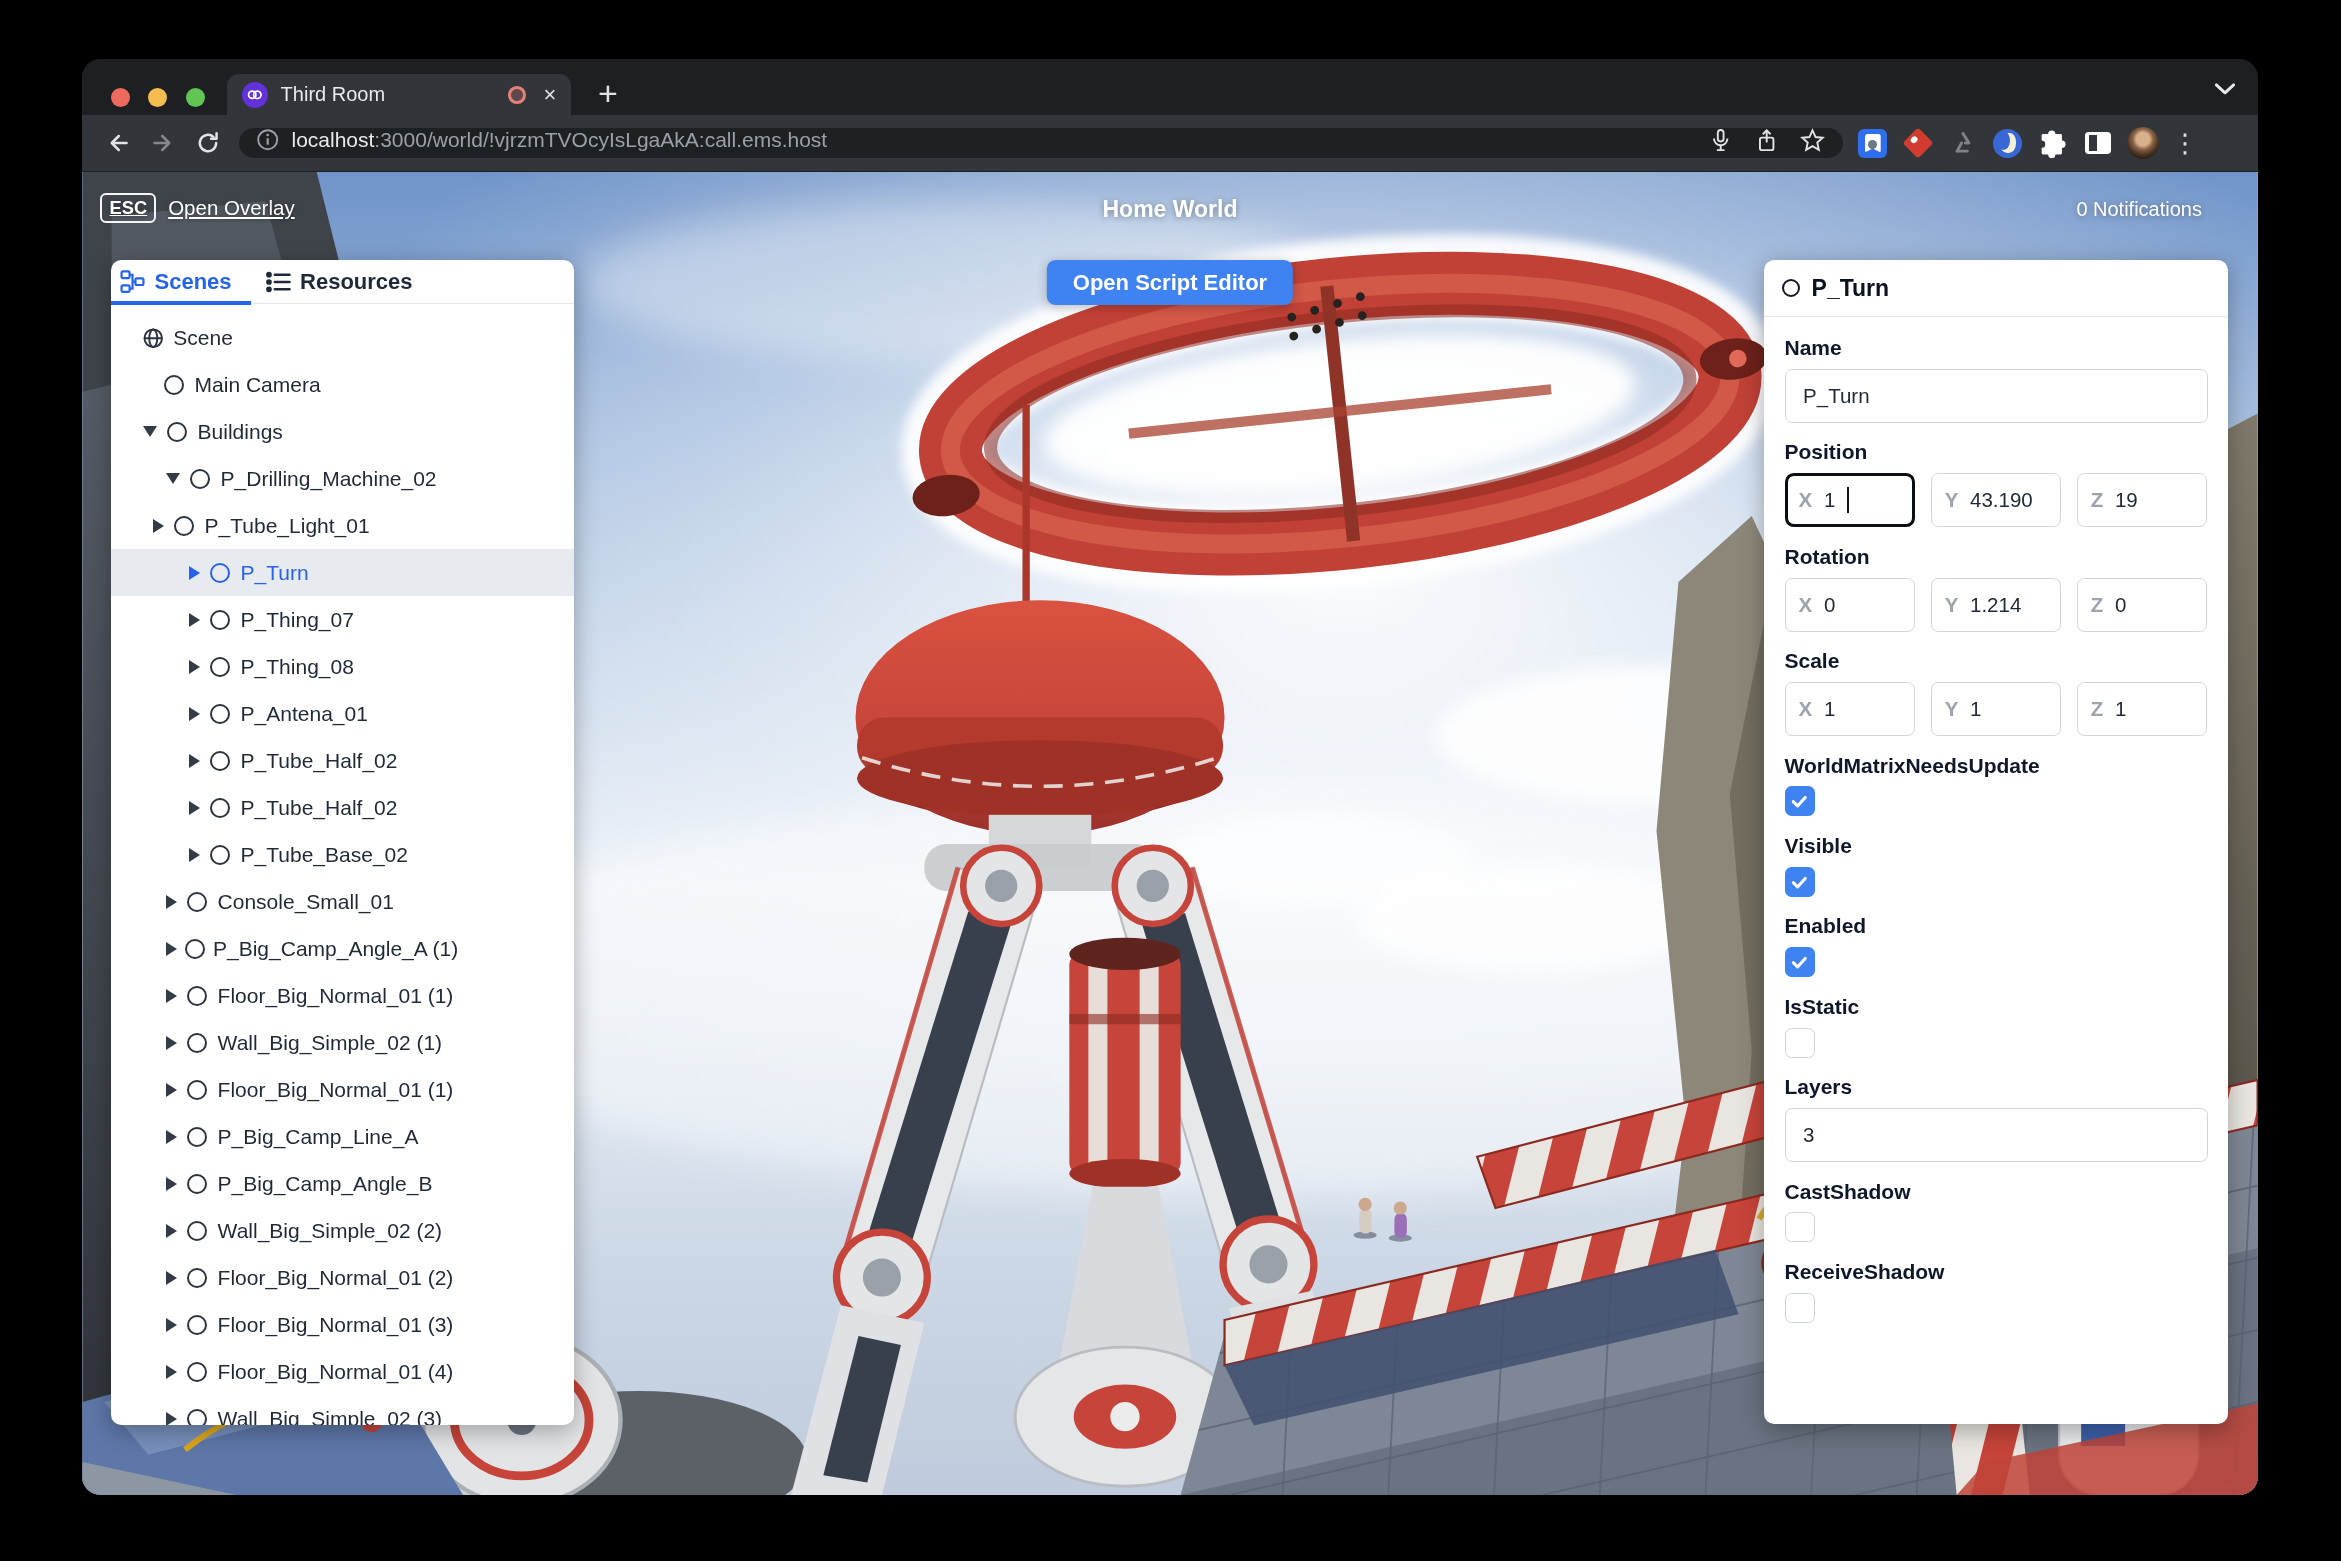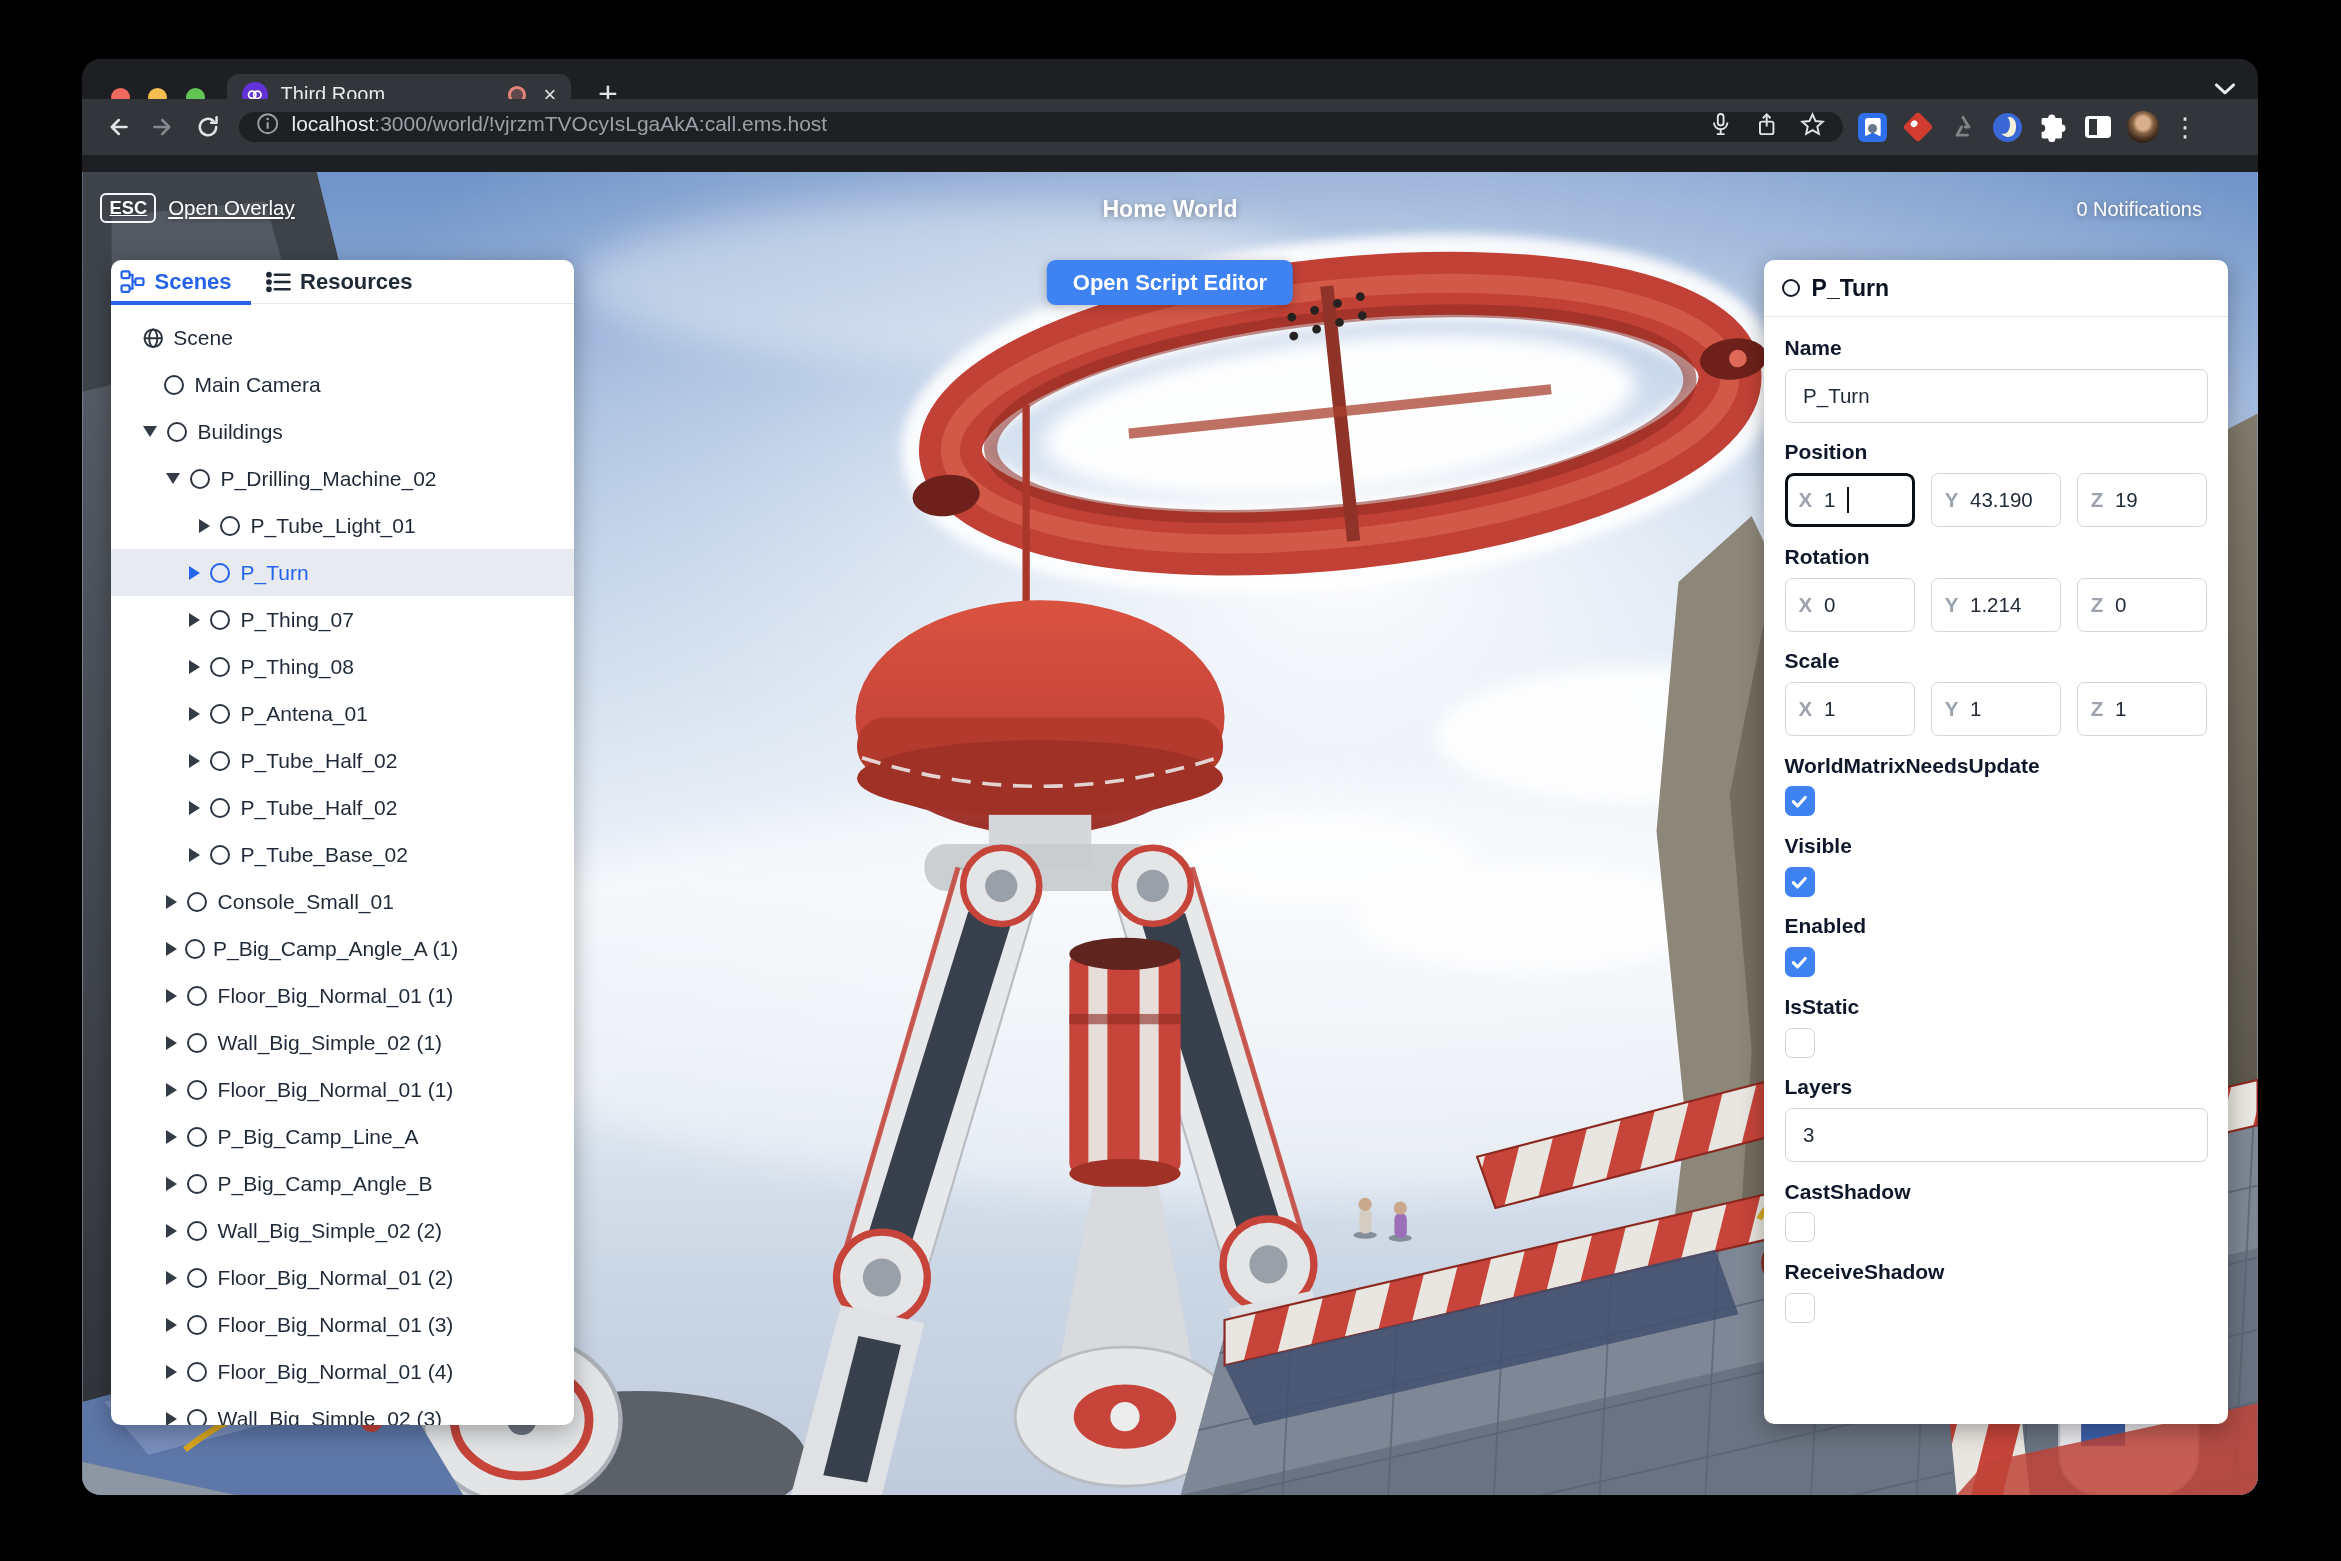--- a/index.html
+++ b/index.html
@@ -1,20 +1,20 @@
 <!DOCTYPE html>
 <html style="font-size:11.7px"><head>
 <meta charset="utf-8">
 <style>
   html,body{margin:0;padding:0;width:2342px;height:1561px;background:#000;font-family:"Liberation Sans",sans-serif;overflow:hidden;}
   *{box-sizing:border-box;}
   .window{position:absolute;left:82px;top:59px;width:2176px;height:1436px;border-radius:19px;overflow:hidden;background:#1d1f22;box-shadow:0 22px 66px rgba(0,0,0,.65);}
 
   
-  .tabbar{position:relative;height:40px;background:#1d1f22;}
+  .tabbar{position:relative;height:56px;background:#1d1f22;}
   .lights{position:absolute;left:29px;top:28.6px;display:flex;gap:18.3px;}
   .light{width:19px;height:19px;border-radius:50%;}
   .light.red{background:#ee6a5f;} .light.yellow{background:#f5bd4f;} .light.green{background:#61c554;}
   .tab{position:absolute;left:145px;top:15.4px;width:344px;height:41px;background:#323539;border-radius:11.7px 11.7px 0 0;display:flex;align-items:center;padding:0 14.6px;}
   .favicon{width:26px;height:26px;border-radius:50%;background:#6231d8;display:flex;align-items:center;justify-content:center;flex:none;}
   .tabtitle{color:#e8eaed;font-size:20px;margin-left:13px;flex:1;white-space:nowrap;overflow:hidden;}
   .recdot{width:17.6px;height:17.6px;border:3.7px solid #e2837a;background:rgba(226,131,122,.25);border-radius:50%;margin-right:17.6px;flex:none;}
   .tabclose{color:#dfe1e5;font-size:22px;line-height:1;flex:none;}
   .newtab{position:absolute;left:507px;top:16px;width:38px;height:38px;color:#dfe1e5;font-size:34px;font-weight:300;text-align:center;line-height:37px;}
   .tabchev{position:absolute;right:22px;top:23.4px;}
@@ -441,21 +441,21 @@
           <div class="trow" style="padding-left: 32px;">
             <span class="tri down"></span>
             <span class="ent"></span>
             <span class="tlabel">Buildings</span>
           </div>
           <div class="trow" style="padding-left: 55px;">
             <span class="tri down"></span>
             <span class="ent"></span>
             <span class="tlabel">P_Drilling_Machine_02</span>
           </div>
-          <div class="trow" style="padding-left: 88px; align-items: center;">
+          <div class="trow" style="padding-left: 42px; align-items: center;">
             <span class="tri right"></span>
             <span class="ent"></span>
             <span class="tlabel">P_Tube_Light_01</span>
           </div>
           <div class="trow sel" style="padding-left: 78px;">
             <span class="tri right"></span>
             <span class="ent"></span>
             <span class="tlabel">P_Turn</span>
           </div>
           <div class="trow" style="padding-left: 78px;">

